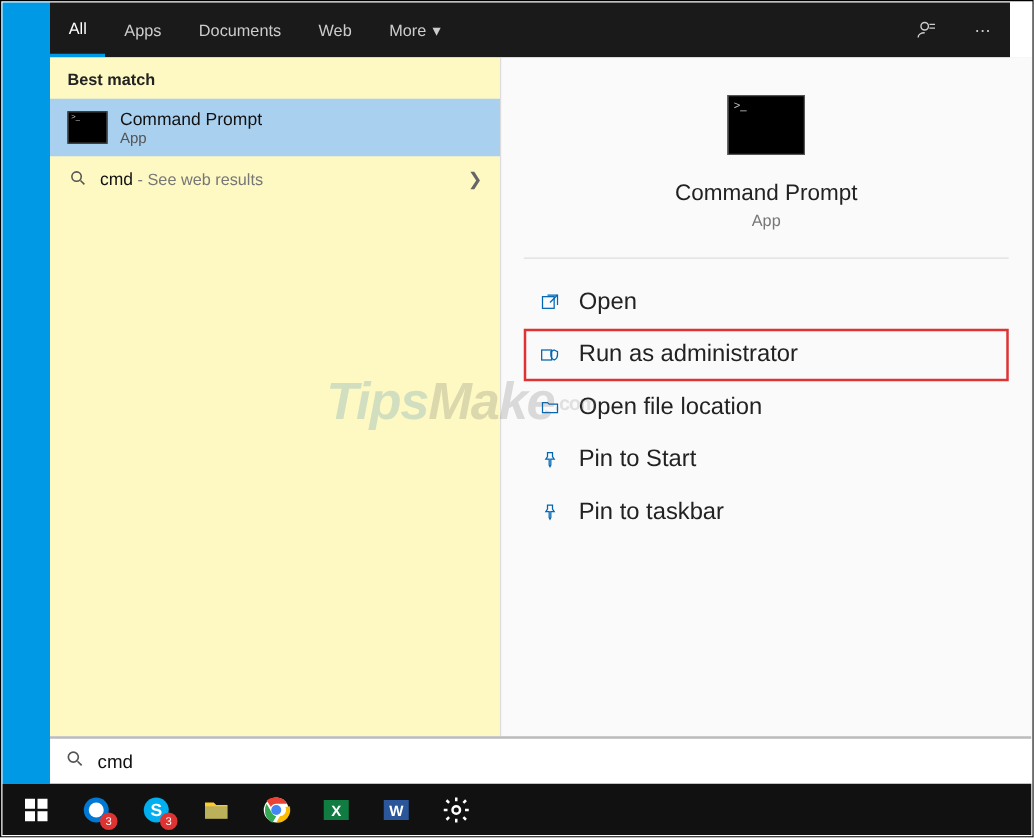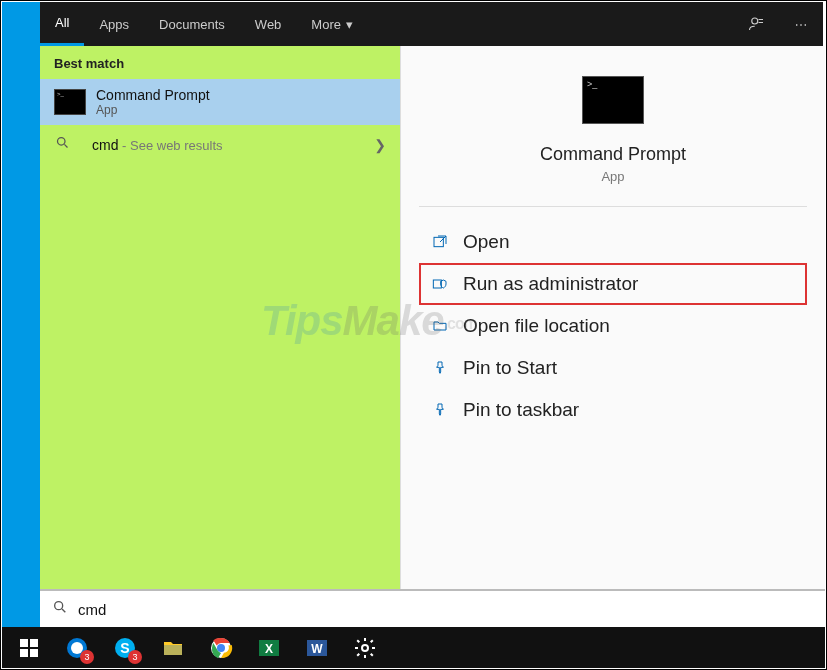--- a/index.html
+++ b/index.html
@@ -1,38 +1,38 @@
 <!DOCTYPE html>
 <html><head>
   <meta charset="utf-8">
   <style>
     * { margin: 0; padding: 0; box-sizing: border-box; font-family: "Segoe UI", Arial, sans-serif; }
     body { width: 827px; height: 670px; overflow: hidden; position: relative; background: #fff; }
     .outer { position: absolute; inset: 0; border: 1px solid #000; }
     .taskbar-left-strip { position: absolute; left: 1px; top: 1px; bottom: 42px; width: 38px; background: #0099e5; }
-    .header-bar { position: absolute; left: 39px; right: 3px; top: 1px; height: 44px; background: #1a1a1a; display: flex; align-items: stretch; color: #ccc; font-size: 13px; }
+    .header-bar { position: absolute; left: 39px; right: 18px; top: 1px; height: 44px; background: #1a1a1a; display: flex; align-items: stretch; color: #ccc; font-size: 13px; }
     .header-tab { padding: 0 15px; display: flex; align-items: center; cursor: pointer; color: #ccc; }
     .header-tab.active { color: #fff; border-bottom: 3px solid #0099e5; }
     .header-more { display: flex; align-items: center; gap: 5px; }
     .header-spacer { flex: 1; }
     .header-icon { width: 44px; display: flex; align-items: center; justify-content: center; color: #ccc; cursor: pointer; }
 
     .panel-wrap { position: absolute; left: 39px; right: 1px; top: 45px; bottom: 80px; background: #e6e6e6; display: flex; }
-    .left-panel { width: 360px; background: #bef264; display: flex; flex-direction: column; }
+    .left-panel { width: 360px; background: #fef9c3; display: flex; flex-direction: column; }
     .right-panel { flex: 1; background: #fafafa; border-left: 1px solid #ddd; }
 
     .section-label { padding: 10px 14px 8px; font-size: 13px; font-weight: 600; color: #222; }
 
     .best-match-item { background: #a9d0ee; padding: 8px 14px; display: flex; align-items: center; gap: 10px; cursor: pointer; }
     .cmd-icon-small { width: 32px; height: 26px; background: #000; border: 1px solid #444; position: relative; }
     .cmd-icon-small::before { content: ">_"; color: #ccc; font-size: 6px; position: absolute; top: 1px; left: 2px; }
     .bm-text .bm-title { font-size: 14px; color: #111; }
     .bm-text .bm-sub { font-size: 12px; color: #555; }
 
-    .web-item { padding: 10px 14px; display: flex; align-items: center; gap: 22px; cursor: pointer; }
+    .web-item { padding: 10px 14px; display: flex; gap: 10px; cursor: pointer; }
     .web-item .search-glyph { width: 16px; text-align: center; color: #555; }
     .web-item .web-text { flex: 1; font-size: 14px; color: #111; }
     .web-item .web-sub { color: #777; font-size: 13px; }
     .chevron { color: #666; font-size: 14px; }
 
     .detail-header { padding: 30px 0 18px; text-align: center; }
     .cmd-icon-large { width: 62px; height: 48px; background: #000; border: 1px solid #555; margin: 0 auto 20px; position: relative; }
     .cmd-icon-large::before { content: ">_"; color: #ccc; font-size: 9px; position: absolute; top: 2px; left: 4px; }
     .detail-title { font-size: 18px; color: #222; }
     .detail-sub { font-size: 13px; color: #777; margin-top: 4px; }

